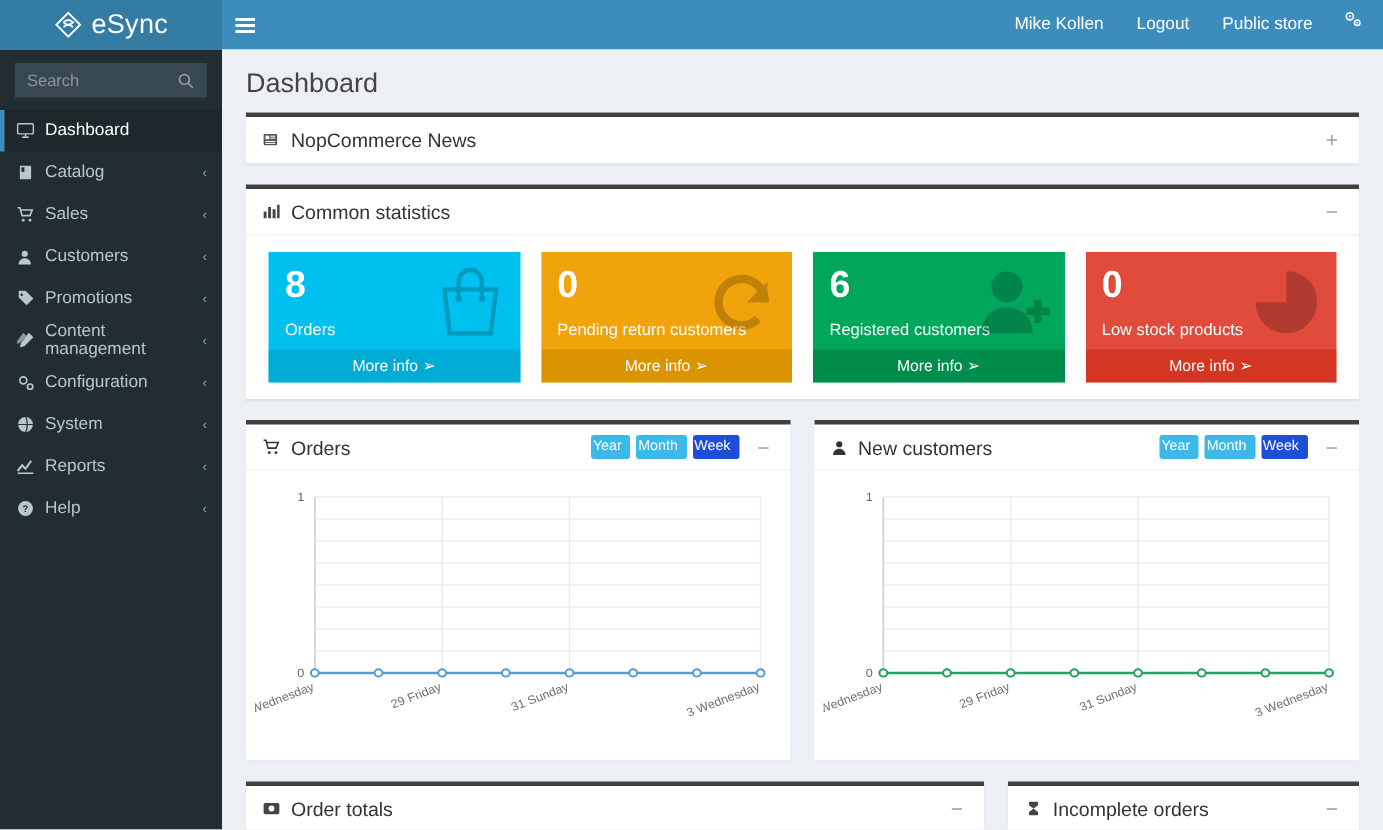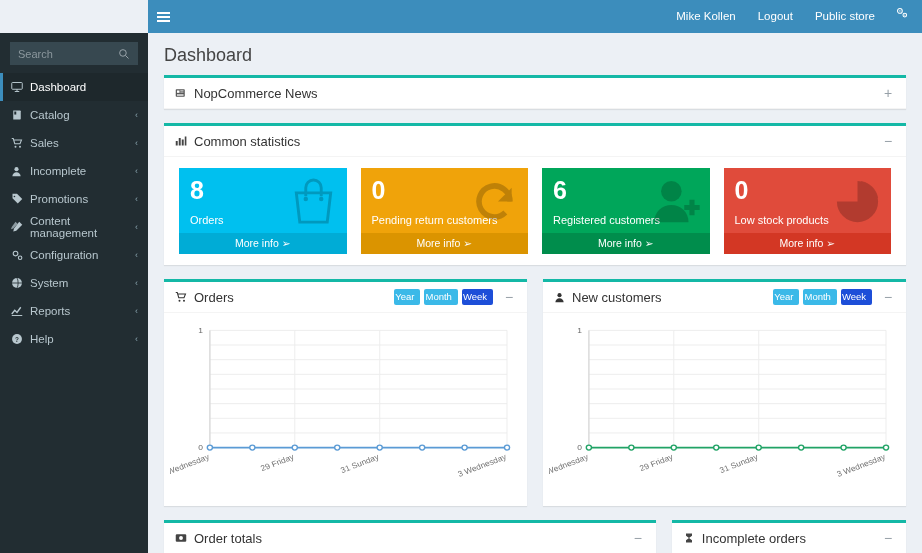--- a/index.html
+++ b/index.html
@@ -81,21 +81,21 @@
 
   
   .content {
     position: absolute; left: 148px; top: 33px; right: 0; bottom: 0;
     background: #ecf0f5; overflow: hidden;
   }
   .page-head { padding: 12px 16px 9px 16px; }
   .page-title { font-size: 18px; font-weight: 400; color: #444; }
 
   .panel {
-    background: #fff; border-top: 3px solid #14b8a6;
+    background: #fff; border-top: 3px solid #404040;
     margin: 0 16px 14px 16px;
     box-shadow: 0 1px 1px rgba(0,0,0,.08);
   }
   .panel-head {
     display: flex; align-items: center; height: 31px;
     padding: 0 11px; border-bottom: 1px solid #f4f4f4;
   }
   .panel-ico { margin-right: 7px; display: flex; align-items: center; color: #444; }
   .panel-title { font-size: 13px; color: #333; font-weight: 400; flex: 1; }
   .panel-tools { display: flex; align-items: center; gap: 5px; }
@@ -144,20 +144,30 @@
   .axis-txt { font-size: 8.5px; fill: #707070;
     font-family: "Liberation Sans", sans-serif; }
   .tick-txt { font-size: 8.5px; fill: #666;
     font-family: "Liberation Sans", sans-serif; }
 </style>
 </head>
 <body>
 
 <div class="app">
 
+  <div class="logo-bar">
+    <span class="logo-mark">
+      <svg viewBox="0 0 24 24" width="19" height="19">
+        <path d="M12 2 L22 12 L12 22 L2 12 Z" fill="none" stroke="#fff" stroke-width="1.6"></path>
+        <path d="M8 10 Q12 6 16 10 Q12 14 8 10" fill="none" stroke="#fff" stroke-width="1.5"></path>
+        <path d="M8 14 Q12 10 16 14" fill="none" stroke="#fff" stroke-width="1.5"></path>
+      </svg>
+    </span>
+    <span class="logo-text">eSync</span>
+  </div>
 
   <div class="top-bar">
     <div class="hamburger">
         <span></span>
       </div>
     <div class="top-spacer"></div>
     <div class="top-links">
       <div class="top-link">Mike Kollen</div>
       <div class="top-link">Logout</div>
       <div class="top-link">Public store</div>
@@ -222,21 +232,21 @@
         <span class="nav-caret">‹</span>
       </div>
 
       <div class="nav-item">
         <span class="nav-ico">
           <svg viewBox="0 0 16 16" width="11" height="11">
               <circle cx="8" cy="4.6" r="3" fill="currentColor"></circle>
               <path d="M2 15c0-3.6 2.7-6 6-6s6 2.4 6 6z" fill="currentColor"></path>
             </svg>
         </span>
-        <span class="nav-label">Incomplete</span>
+        <span class="nav-label">Customers</span>
         <span class="nav-caret">‹</span>
       </div>
 
       <div class="nav-item">
         <span class="nav-ico">
           <svg viewBox="0 0 16 16" width="12" height="12">
               <path d="M8 1H2v6l7 7 6-6-7-7z" fill="currentColor"></path>
               <circle cx="4.6" cy="4.6" r="1.1" fill="#222d32"></circle>
             </svg>
         </span>

